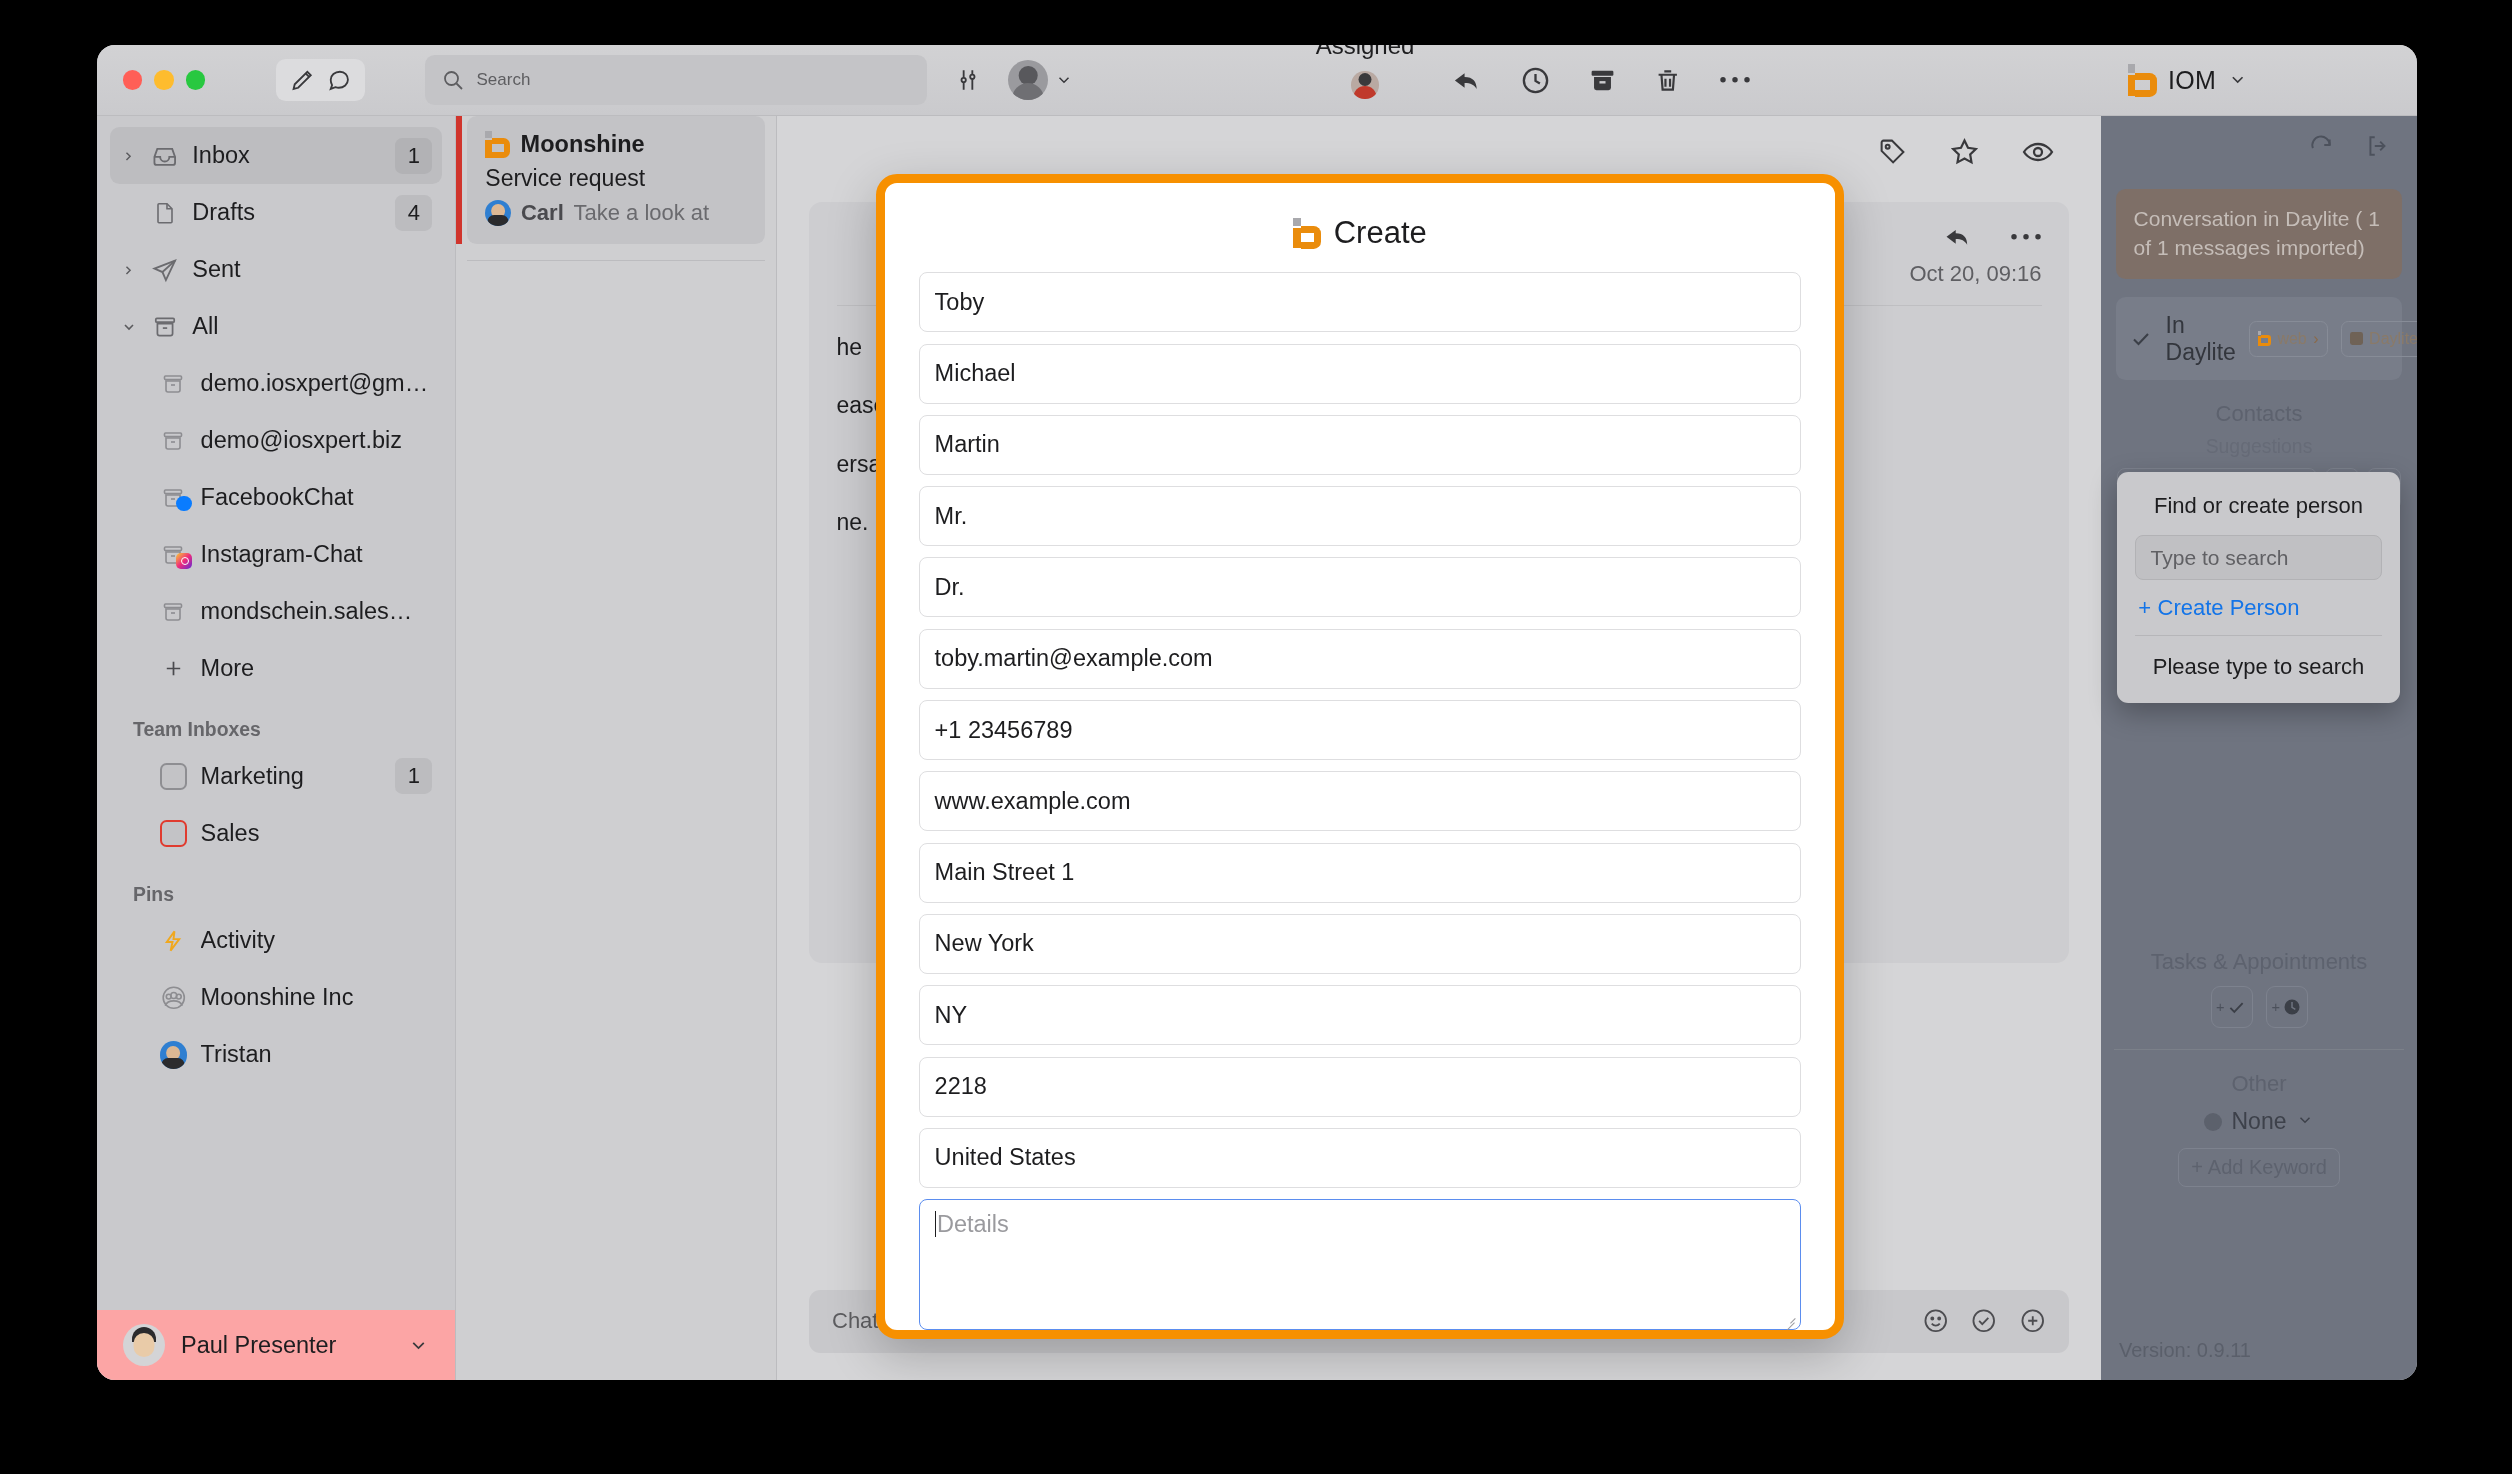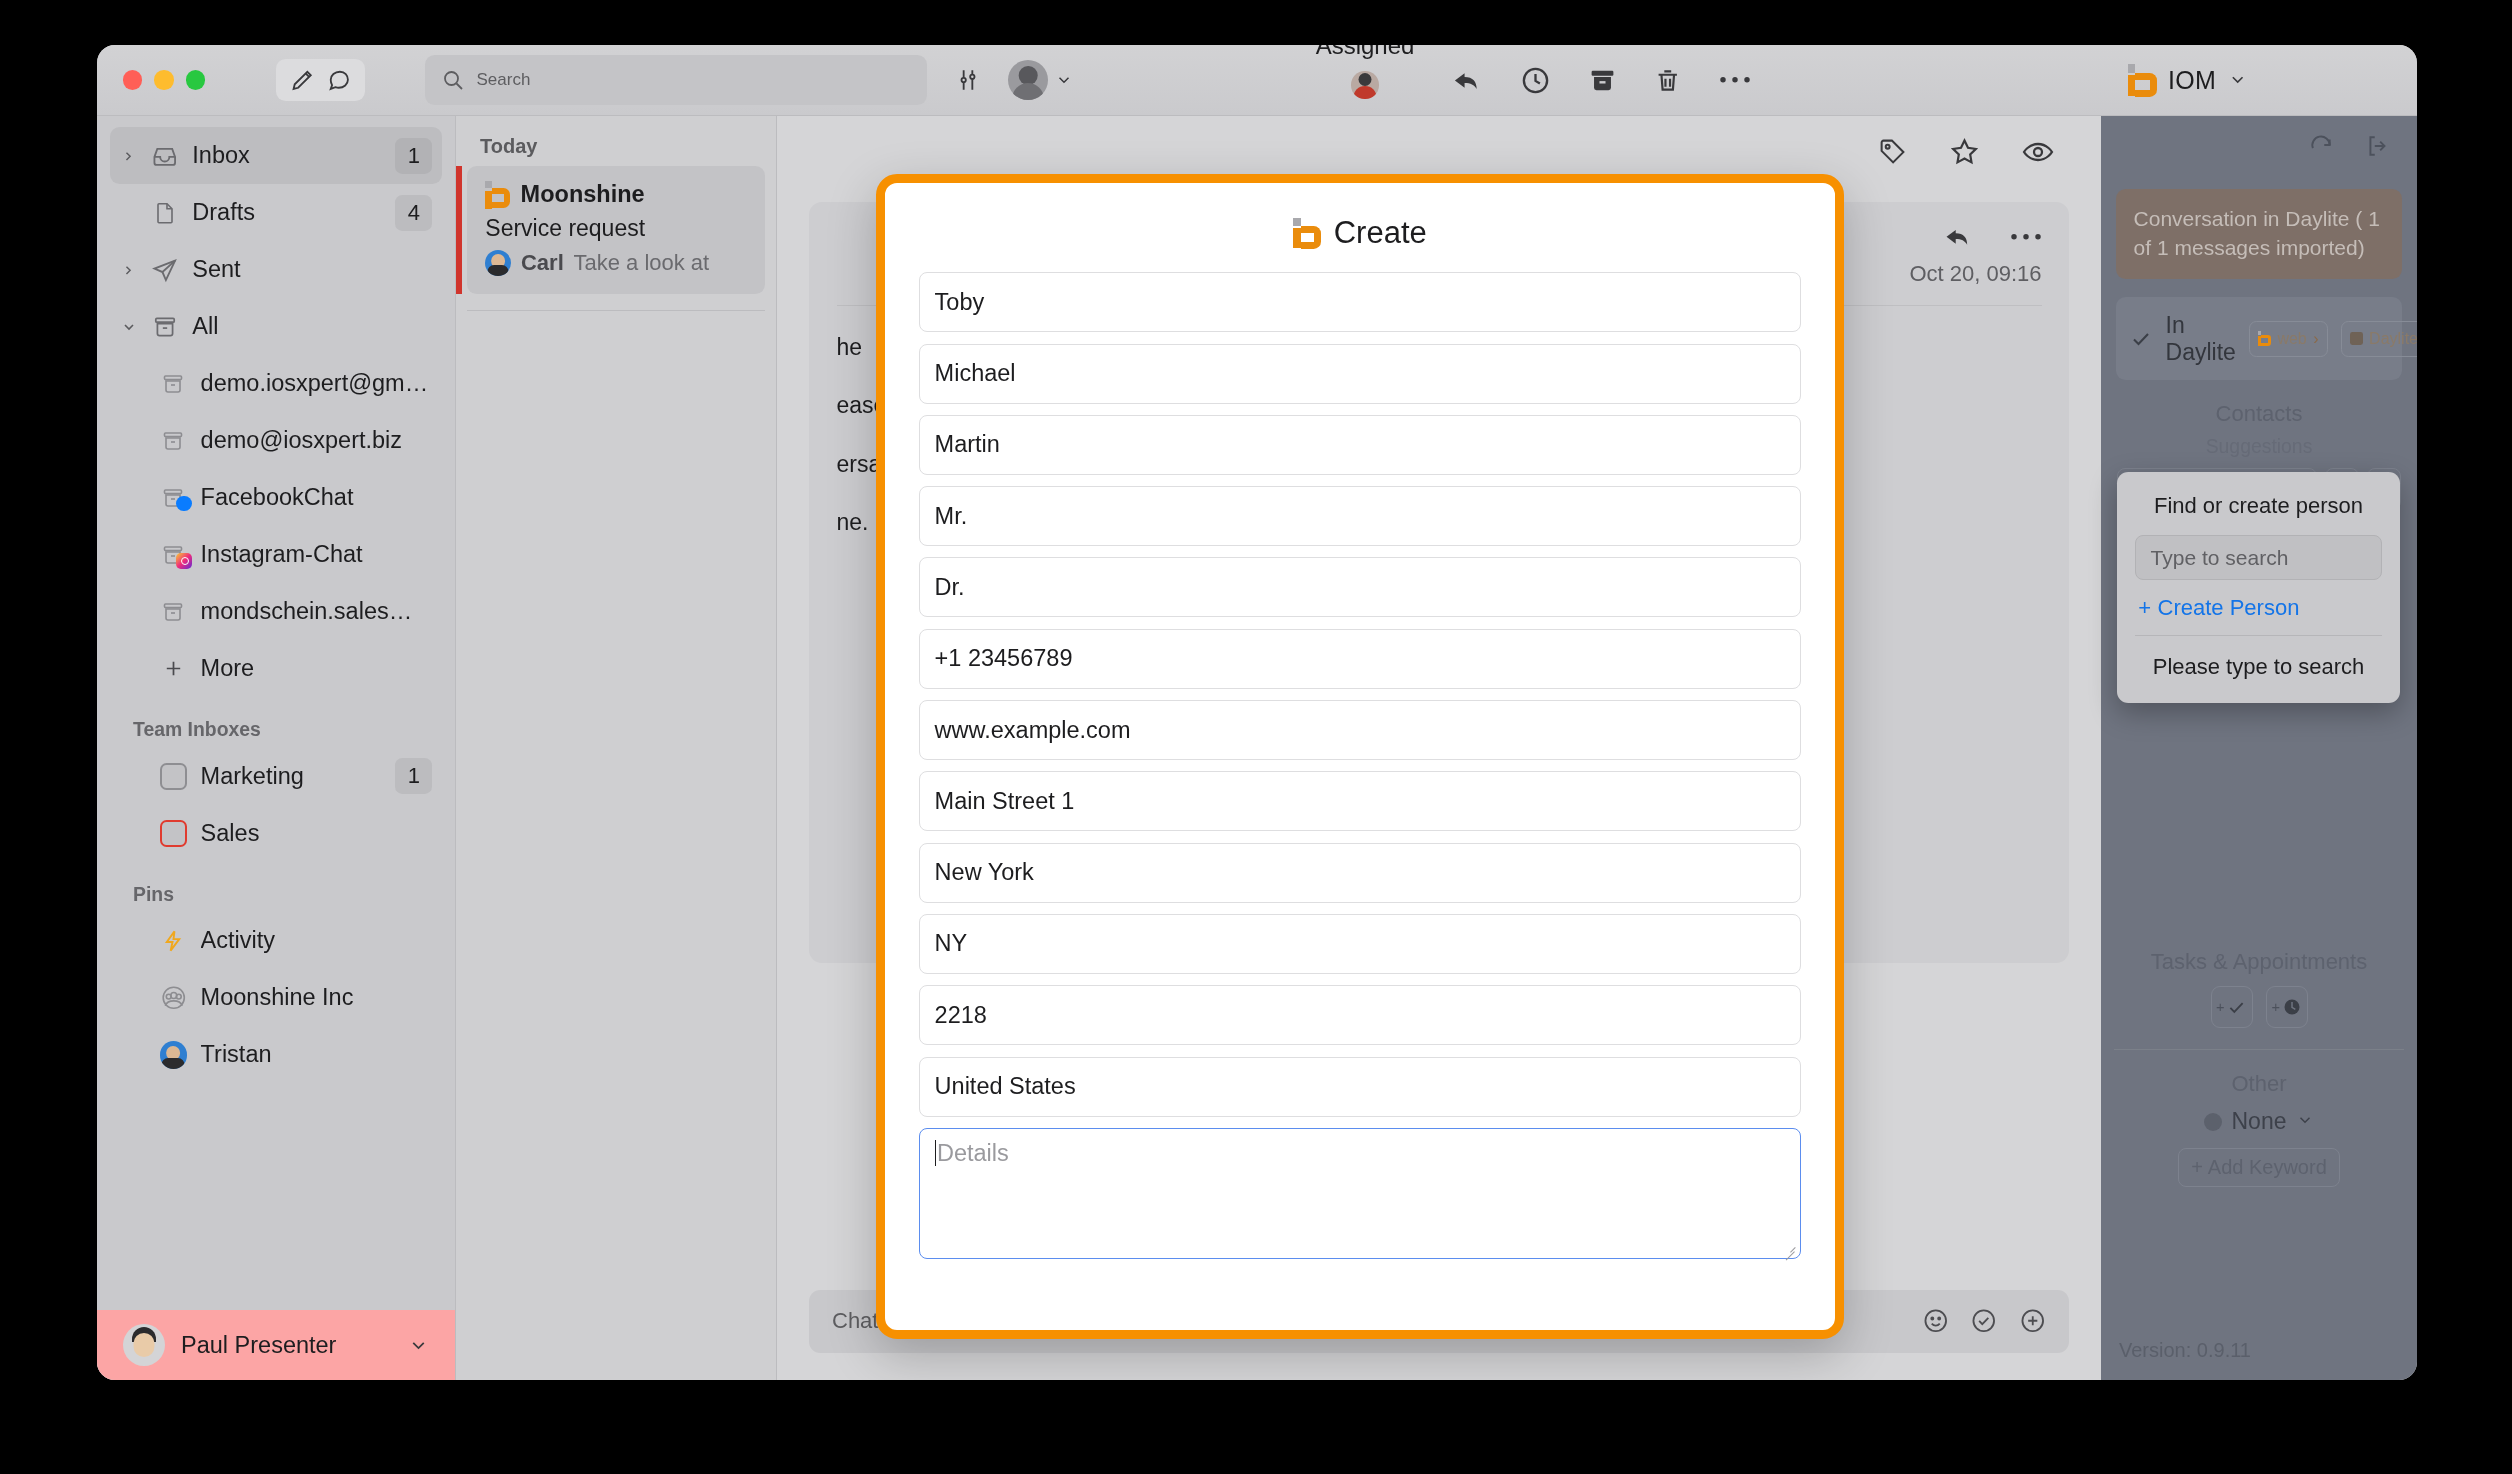--- a/index.html
+++ b/index.html
@@ -566,21 +566,20 @@
           <span class="pp-name">Paul Presenter</span>
           <span class="ic">
             <svg width="21" height="21" viewBox="0 0 24 24" fill="none" stroke="#39393c" stroke-width="2">
                 <path d="M6 9l6 6 6-6"></path>
               </svg>
             </span>
         </div>
       </div>
 
       <div class="msglist">
-        <div class="list-hdr">Today</div>
         <div class="msgcard">
           <div class="mc-row1">
             <span class="iomlogo" style="width:24px;height:27.5px;">
               <span class="dot" style="width:6.5px;height:7.3px;"></span>
               <span class="stem" style="width:6.5px;top:9.7px;height:18px;"></span>
               <span class="bowl" style="left:6.5px;top:7.3px;width:18px;height:20px;border-width:6.5px;border-radius:0 6.5px 6.5px 0;"></span>
             </span>
             <span class="mc-title">Moonshine</span>
           </div>
           <div class="mc-sub">Service request</div>
@@ -790,20 +789,21 @@
             <span class="bowl" style="left:7.3px;top:8px;width:20px;height:23px;border-width:7.3px;border-radius:0 7.3px 7.3px 0;"></span>
           </span>
           <span>Create</span>
         </div>
 
         <div class="field">Toby</div>
         <div class="field">Michael</div>
         <div class="field">Martin</div>
         <div class="field">Mr.</div>
         <div class="field">Dr.</div>
+        <div class="field">toby.martin@example.com</div>
         <div class="field">+1 23456789</div>
         <div class="field">www.example.com</div>
         <div class="field">Main Street 1</div>
         <div class="field">New York</div>
         <div class="field">NY</div>
         <div class="field">2218</div>
         <div class="field">United States</div>
 
         <div class="textarea">
           <span class="caret"></span><span>Details</span>

